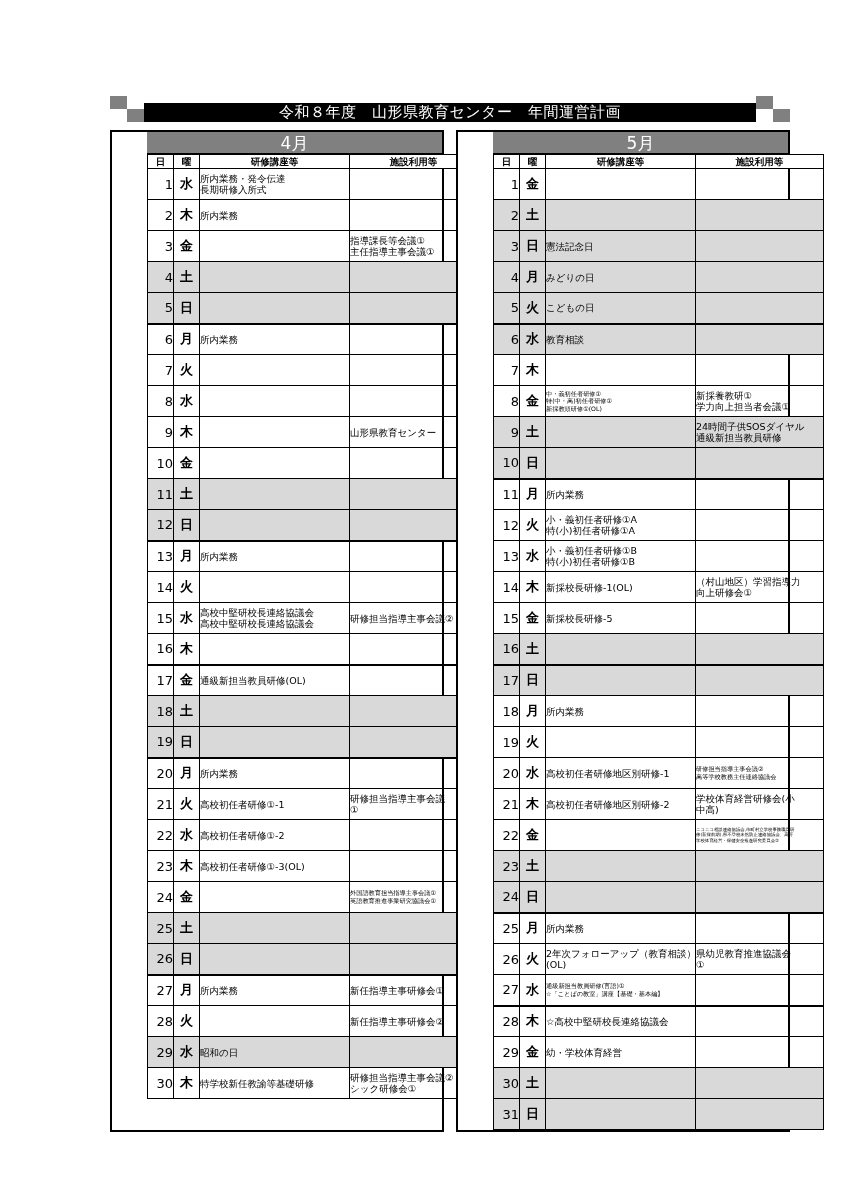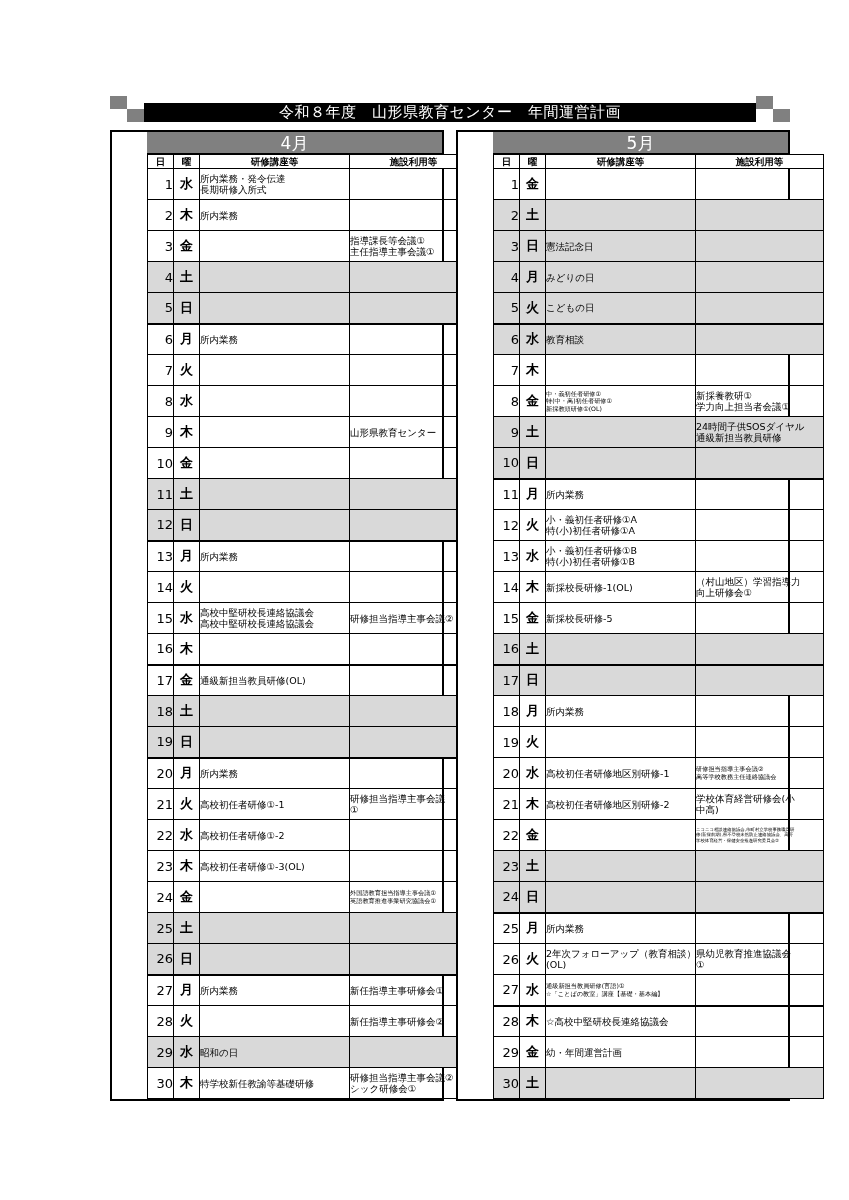--- a/index.html
+++ b/index.html
@@ -641,27 +641,33 @@
               <td class="wd">木</td>
               <td class="txt">
                 <span class="ln">☆高校中堅研校長連絡協議会</span>
               </td>
               <td class="txt"></td>
             </tr>
             <tr>
               <td class="day">29</td>
               <td class="wd">金</td>
               <td class="txt">
-                <span class="ln">幼・年間運営計画</span>
+                <span class="ln">幼・学校体育経営</span>
               </td>
               <td class="txt"></td>
             </tr>
             <tr class=" shaded">
               <td class="day">30</td>
               <td class="wd">土</td>
+              <td class="txt"></td>
+              <td class="txt"></td>
+            </tr>
+            <tr class=" shaded">
+              <td class="day">31</td>
+              <td class="wd">日</td>
               <td class="txt"></td>
               <td class="txt"></td>
             </tr>
           </tbody>
       </table>
     </div>
 
   </div>
 </div>
 

